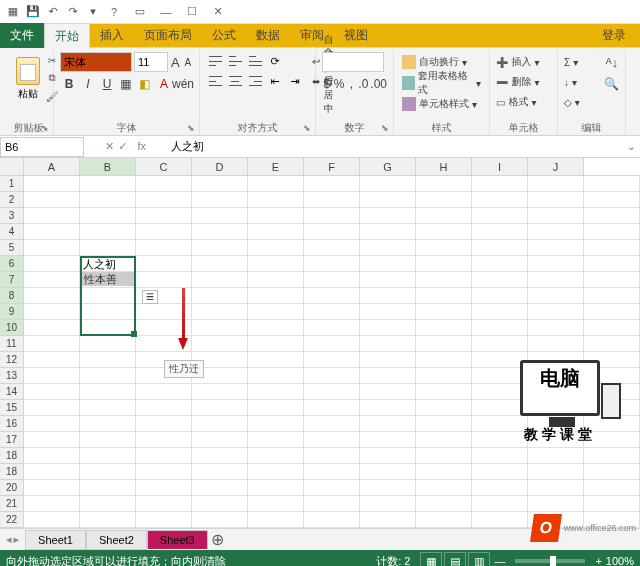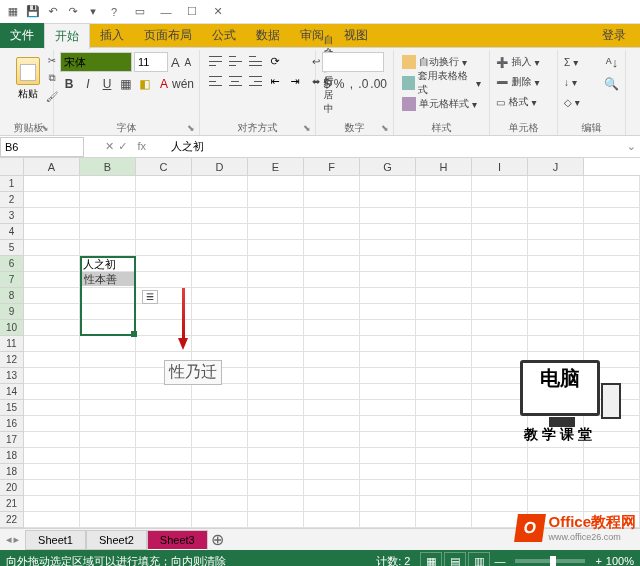--- a/index.html
+++ b/index.html
@@ -25,21 +25,21 @@
 
 .clipboard { width: 50px; }
 .paste-btn { width: 36px; height: 54px; display: flex; flex-direction: column; align-items: center; justify-content: center; }
 .paste-icon { width: 24px; height: 28px; background: linear-gradient(#fff0c4,#f8d575); border: 1px solid #caa33a; border-radius: 2px; position: relative; }
 .paste-icon::after { content:""; position:absolute; top:6px; left:3px; right:3px; bottom:3px; background:#fff; border:1px solid #bbb; }
 .clip-side { position: absolute; left: 40px; top: 2px; display: flex; flex-direction: column; gap: 2px; }
 .mini-btn { width: 16px; height: 16px; font-size: 10px; color: #555; display:flex; align-items:center; justify-content:center; }
 
 .font-group { width: 146px; }
 .font-row1 { display: flex; gap: 2px; margin-bottom: 2px; }
-.font-name { width: 72px; height: 20px; border: 1px solid #ccc; background: #4d7c0f; font-size: 11px; padding: 1px 3px; }
+.font-name { width: 72px; height: 20px; border: 1px solid #ccc; background: #c2410c; font-size: 11px; padding: 1px 3px; }
 .font-size { width: 34px; height: 20px; border: 1px solid #ccc; background: #fff; font-size: 11px; padding: 1px 3px; text-align:left; }
 .font-row2 { display: flex; gap: 1px; }
 .fbtn { width: 18px; height: 20px; display: flex; align-items: center; justify-content: center; font-size: 12px; color: #444; }
 
 .align-group { width: 116px; }
 .align-row { display: flex; gap: 2px; margin-bottom: 2px; }
 .abtn { width: 18px; height: 18px; display:flex; align-items:center; justify-content:center; }
 .align-lines { width:13px; height:10px; display:flex; flex-direction:column; justify-content:space-between; }
 .align-lines span { height:1px; background:#555; display:block; }
 .wrap-merge { display:flex; flex-direction:column; gap:2px; margin-left:4px; }
@@ -76,21 +76,21 @@
 .cell-row { display:flex; height:16px; }
 .cell { width:56px; height:16px; border-right:1px solid #e0e0e0; border-bottom:1px solid #e0e0e0; font-size:11px; padding:0 2px; line-height:15px; overflow:hidden; }
 .sel-box { position:absolute; left:56px; top:80px; width:56px; height:80px; border:2px solid #217346; pointer-events:none; }
 .sel-box::after { content:""; position:absolute; right:-3px; bottom:-3px; width:6px; height:6px; background:#217346; }
 .active-cell { position:absolute; left:57px; top:81px; width:54px; height:14px; background:#fff; font-size:11px; padding:0 2px; line-height:14px; }
 .cell-b7 { position:absolute; left:58px; top:96px; width:52px; height:14px; background:#ccc; font-size:11px; padding:0 2px; line-height:14px; color:#333; }
 .autofill-badge { position:absolute; left:118px; top:114px; width:16px; height:14px; border:1px solid #bbb; background:#fff; font-size:9px; text-align:center; line-height:13px; }
 .arrow { position:absolute; left:154px; top:112px; width:10px; height:66px; }
 .arrow-line { width:3px; height:50px; background:linear-gradient(#e04040,#c01010); margin:0 auto; }
 .arrow-head { width:0; height:0; border-left:5px solid transparent; border-right:5px solid transparent; border-top:12px solid #c01010; }
-.tooltip { position:absolute; left:140px; top:184px; border:1px solid #bbb; background:#f8f8f8; font-size:16px; padding:1px 4px; color:#555; }
+.tooltip { position:absolute; left:140px; top:184px; border:1px solid #bbb; background:#f8f8f8; font-size:10px; padding:1px 4px; color:#555; }
 
 .watermark { position:absolute; right:22px; top:184px; width:116px; text-align:center; }
 .monitor { width:80px; height:56px; margin:0 auto 4px; border:3px solid #333; border-radius:3px; background:#fff; position:relative; }
 .monitor::after { content:""; position:absolute; bottom:-14px; left:26px; width:26px; height:10px; background:#333; }
 .monitor-text { font-size:20px; font-weight:bold; padding-top:2px; }
 .tower { position:absolute; right:-24px; top:20px; width:20px; height:36px; background:#f0f0f0; border:2px solid #333; }
 .wm-label { font-size:14px; font-weight:bold; letter-spacing:4px; margin-top:10px; }
 
 .sheet-tabs { height:22px; border-top:1px solid #d4d4d4; display:flex; align-items:center; background:#f3f3f3; }
 .sheet-nav { display:flex; gap:2px; padding:0 6px; color:#888; }
@@ -686,21 +686,20 @@
   </div>
   <div class="sheet-tab inactive">Sheet1</div>
   <div class="sheet-tab inactive">Sheet2</div>
   <div class="sheet-tab active">Sheet3</div>
   <div class="new-sheet">⊕</div>
 </div>
 
 <div class="footer-brand">
   <div class="brand-icon">O</div>
   <div class="brand-text">
-    <div class="b1">Office教程网</div>
     <div class="b2">www.office26.com</div>
   </div>
 </div>
 
 <div class="statusbar">
   <span class="msg">向外拖动选定区域可以进行填充；向内则清除</span>
   <span class="stats">
     <span>计数:</span>
     <span>2</span>
   </span>

